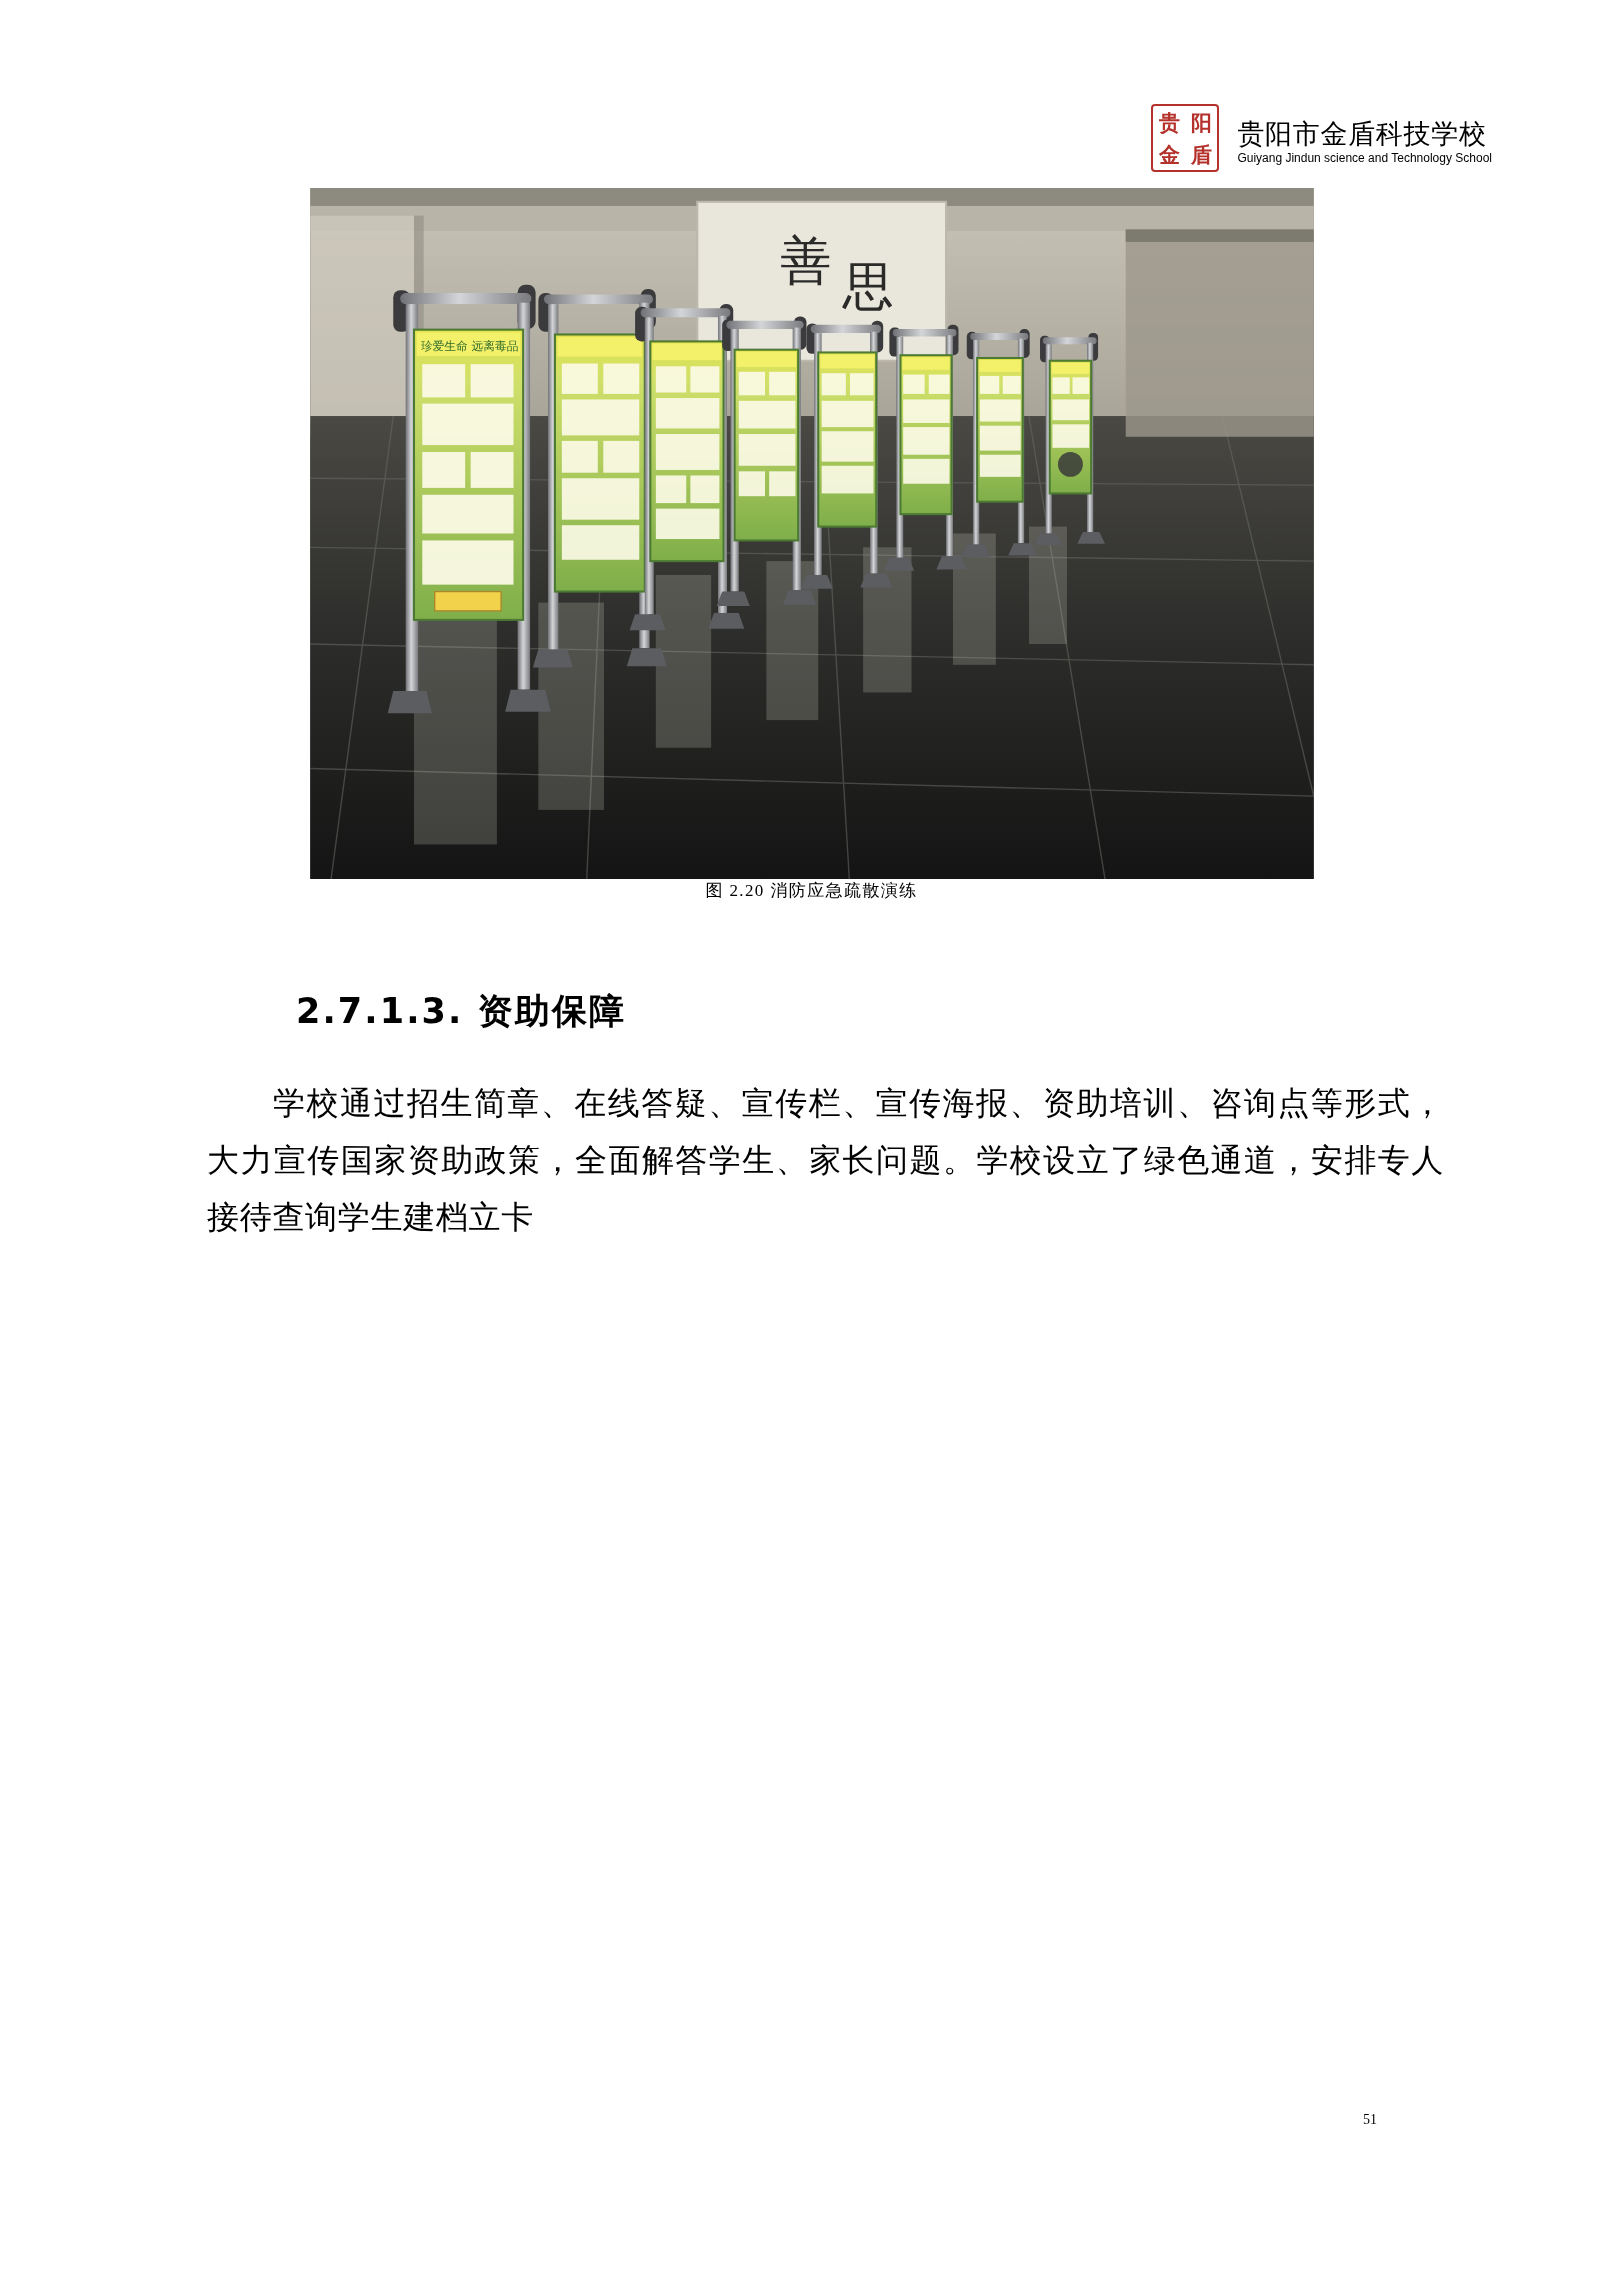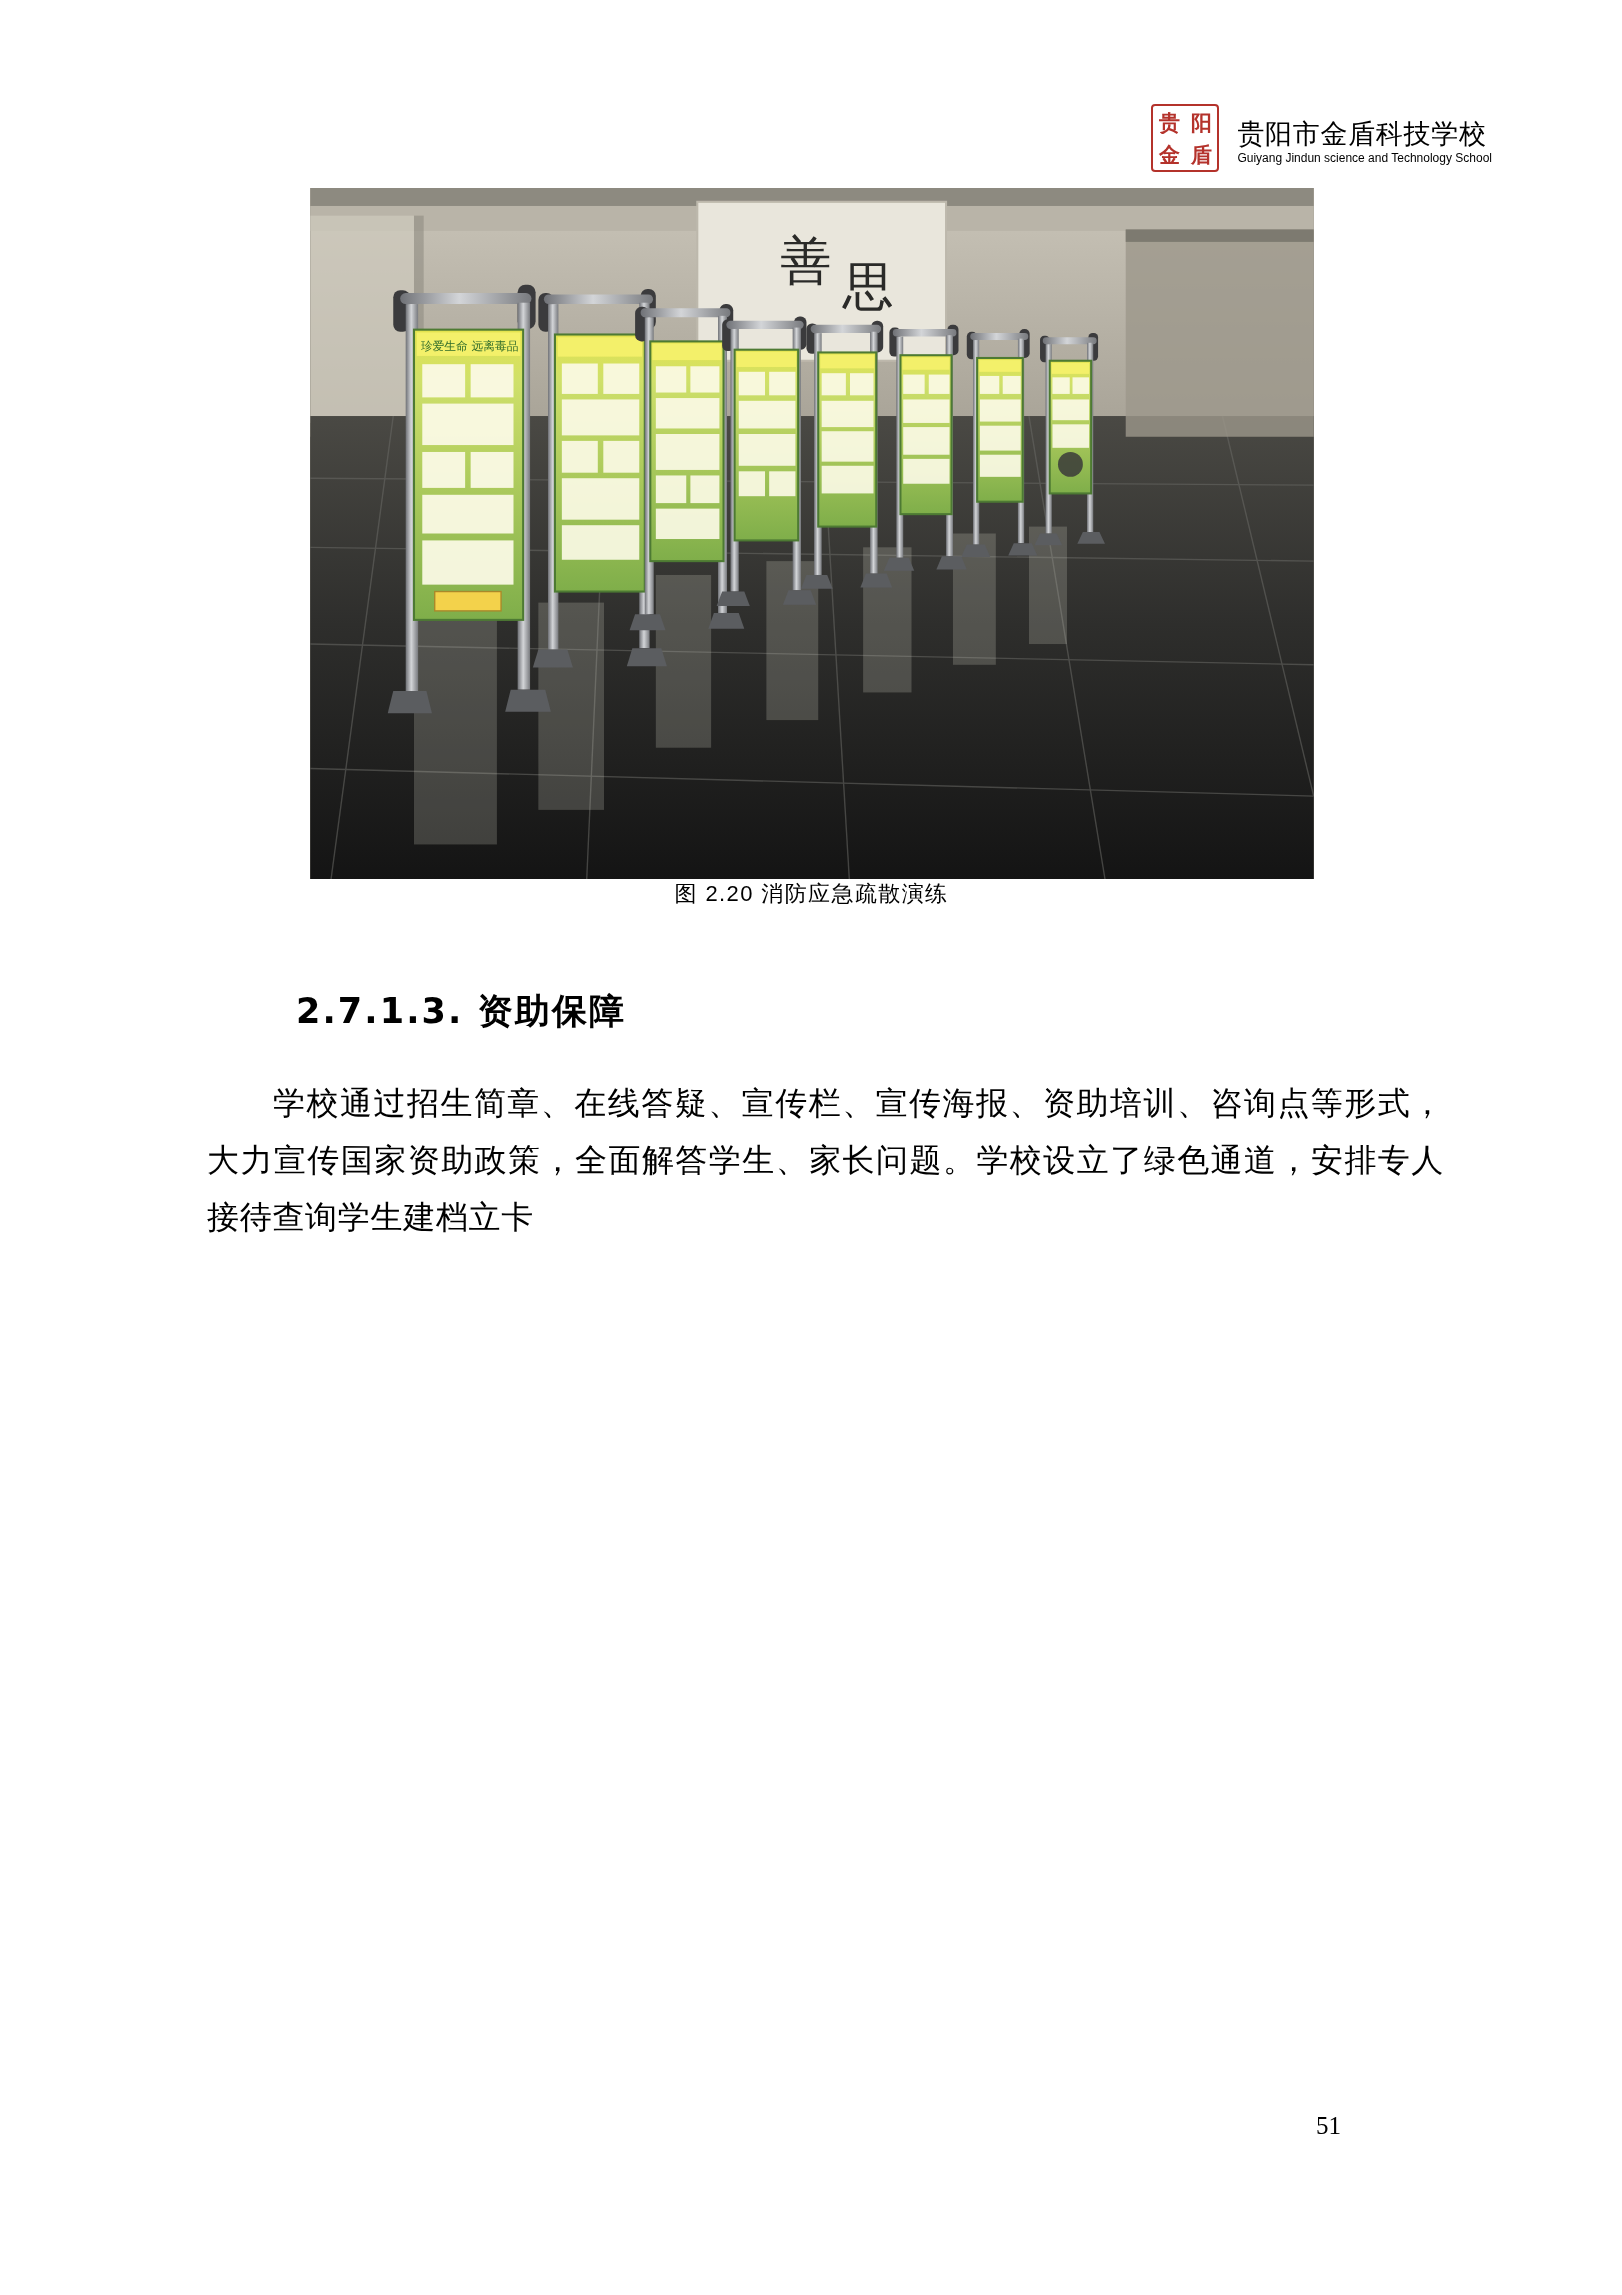--- a/index.html
+++ b/index.html
@@ -86,22 +86,22 @@
     overflow: hidden;
   }
   .figure svg { display: block; }
 
   .figure-caption {
     position: absolute;
     left: 0;
     top: 879px;
     width: 1623px;
     text-align: center;
-    font-family: Liberation Sans, sans-serif;
-    font-size: 22px;
+    font-family: Liberation Serif, serif;
+    font-size: 17px;
     letter-spacing: 1.4px;
     color: #000000;
   }
 
   
   .section-heading {
     position: absolute;
     left: 296px;
     top: 988px;
     font-family: "DejaVu Sans", sans-serif;
@@ -130,22 +130,23 @@
   }
   .para + .para { margin-top: 0; }
 
   .page-number {
     position: absolute;
     left: 0;
     top: 2112px;
     width: 1341px;
     text-align: right;
     font-family: "Liberation Serif", serif;
-    font-size: 25px;
-    color: #000000;
+    font-size: 14px;
+    color: #000000;
+    padding-left: 36px;
   }
 </style>
 </head>
 <body>
 
 <div class="page">
 
   <div class="header">
     <div class="seal">
       <span>贵</span>

